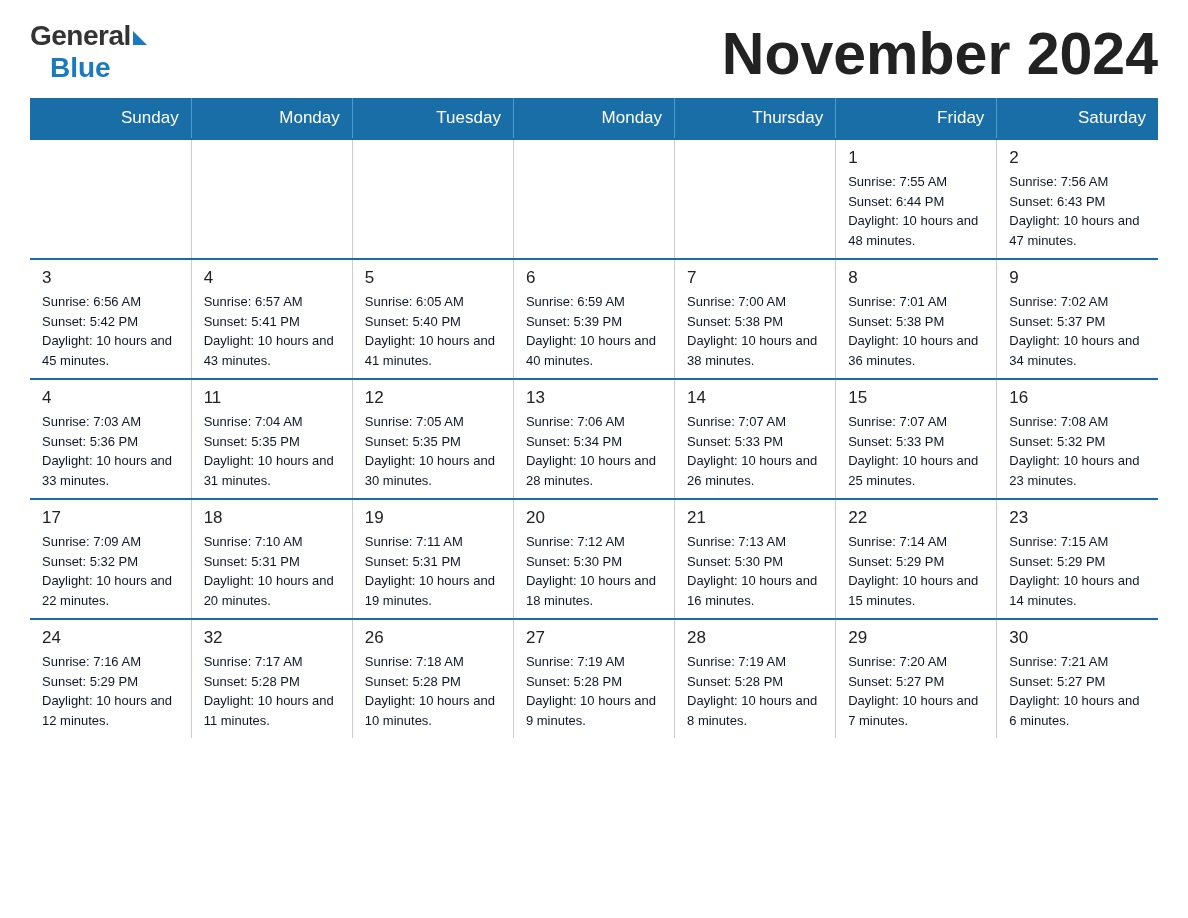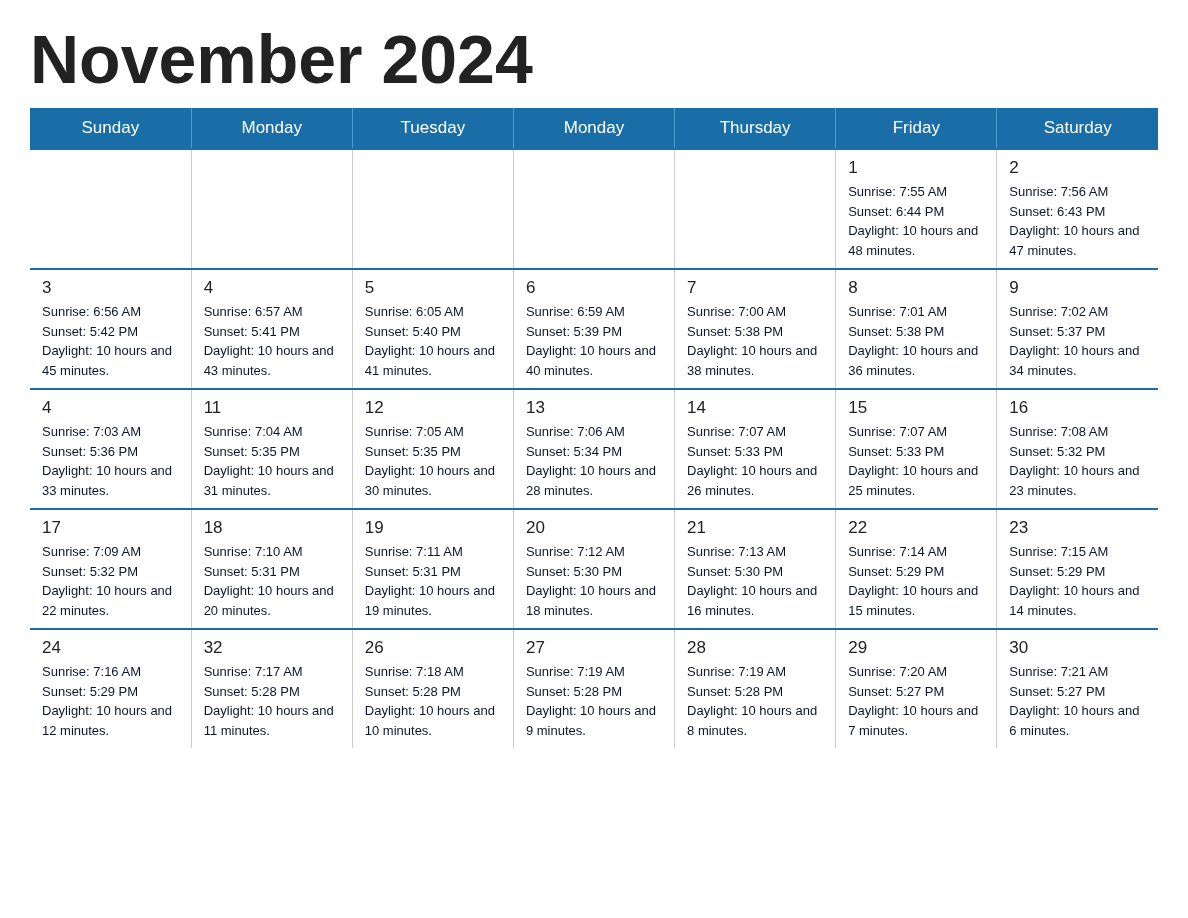--- a/index.html
+++ b/index.html
@@ -43,38 +43,38 @@
       border-left: 14px solid #1a7abf;
       border-top: 14px solid transparent;
       border-bottom: 0px solid transparent;
       margin-left: 2px;
       margin-top: 4px;
     }
     .title-block {
       text-align: right;
     }
     .title-block h1 {
-      font-size: 68px;
+      font-size: 59px;
       font-weight: bold;
       color: #222;
     }
     .title-block h2 {
       font-size: 22px;
       font-weight: normal;
       color: #444;
     }
     .calendar {
       width: 100%;
       border-collapse: collapse;
       margin-top: 10px;
     }
     .calendar th {
       background-color: #1a6ea8;
       color: #fff;
-      text-align: center;
+      text-align: right;
       padding: 10px 12px;
       font-size: 17px;
       font-weight: normal;
       border-right: 1px solid #4a9fd0;
     }
     .calendar th:last-child {
       border-right: none;
     }
     .calendar td {
       vertical-align: top;
@@ -104,20 +104,27 @@
       line-height: 1.5;
     }
     .empty-cell {
       background: #fff;
     }
   </style>
 </head>
 <body>
 
 <div class="header">
+  <div class="logo">
+    <div class="logo-top-row">
+      <span class="logo-general">General</span>
+      <div class="logo-triangle"></div>
+    </div>
+    <span class="logo-blue">Blue</span>
+  </div>
   <div class="title-block">
     <h1>November 2024</h1>
   </div>
 </div>
 
 <table class="calendar">
   <thead>
     <tr>
     <th>Sunday</th>
         <th>Monday</th>

